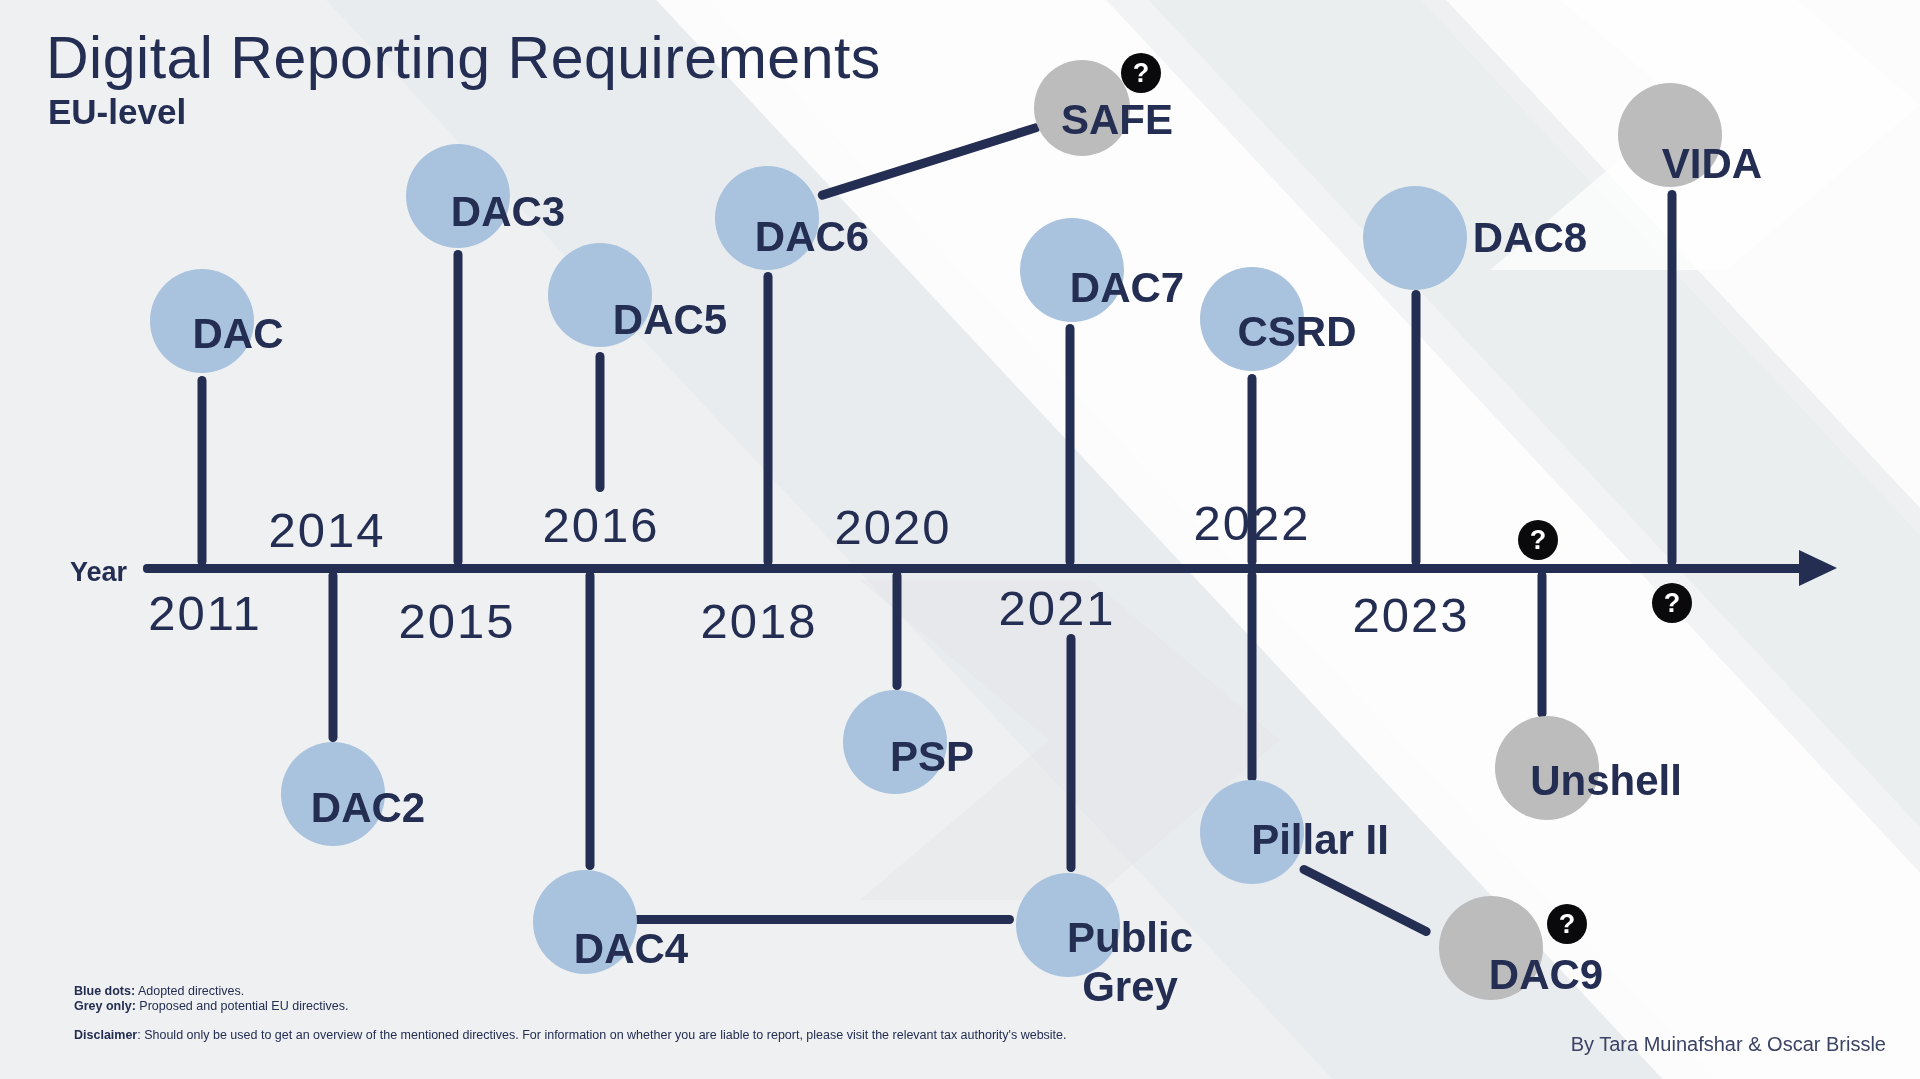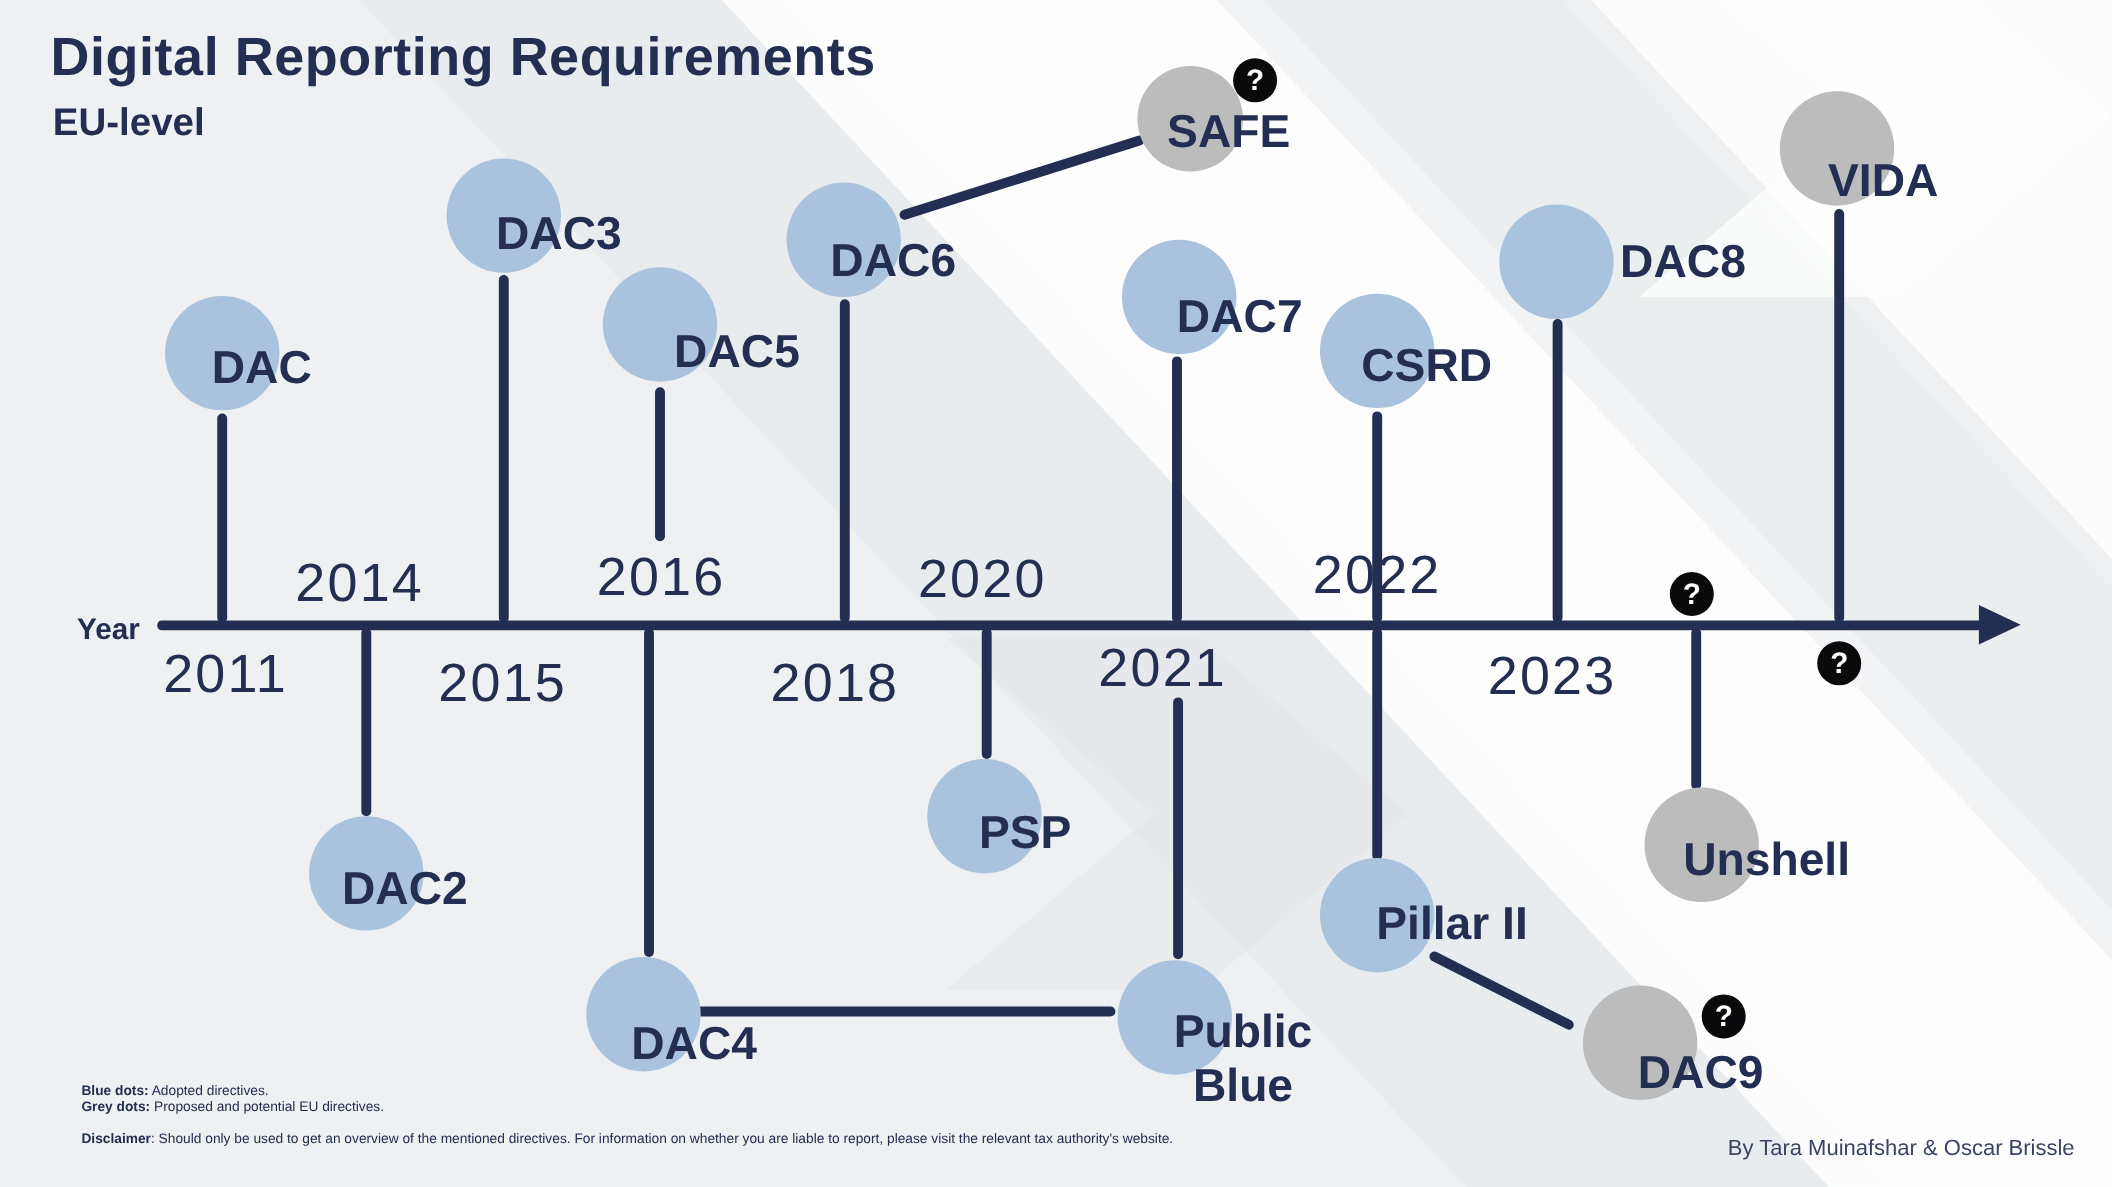--- a/index.html
+++ b/index.html
@@ -5,21 +5,21 @@
   html,body{margin:0;padding:0;}
   .canvas{
     position:relative;width:1920px;height:1079px;overflow:hidden;
     background:#eef0f1;color:#242d52;
     font-family:"Liberation Sans",sans-serif;
   }
   
   .stripe{position:absolute;top:-500px;height:3200px;transform:rotate(-43deg);transform-origin:top left;pointer-events:none;}
   .chev{position:absolute;pointer-events:none;}
   
-  .title{position:absolute;left:46px;top:24px;font-size:49px;font-weight:700;letter-spacing:.5px;}
+  .title{position:absolute;left:46px;top:24px;font-size:59px;font-weight:400;letter-spacing:.5px;}
   .subtitle{position:absolute;left:48px;top:92px;font-size:35px;font-weight:700;}
   
   .axis-line{position:absolute;left:143px;top:564px;width:1662px;height:9px;background:#242d52;border-radius:4px;}
   .axis-arrow{position:absolute;left:1799px;top:550px;width:0;height:0;
     border-left:38px solid #242d52;border-top:18px solid transparent;border-bottom:18px solid transparent;}
   .axis-label{position:absolute;left:70px;top:572px;transform:translateY(-50%);font-size:27px;font-weight:700;}
   .year{position:absolute;transform:translate(-50%,-50%);font-size:49px;font-weight:300;letter-spacing:2px;white-space:nowrap;}
   
   .stem{position:absolute;width:9px;background:#242d52;border-radius:5px;transform:translateX(-50%);}
   .connector{position:absolute;height:9px;background:#242d52;border-radius:5px;transform-origin:left center;}
@@ -122,39 +122,39 @@
 
   <div class="dot blue" style="left:585px;top:922px;"></div>
   <div class="node-label" style="left:631px;top:949px;">DAC4</div>
 
   <div class="dot blue" style="left:895px;top:742px;"></div>
   <div class="node-label" style="left:932px;top:757px;">PSP</div>
 
   <div class="dot blue" style="left:1068px;top:925px;"></div>
   <div class="node-label two-line" style="left:1130px;top:962px;">
     <div>Public</div>
-    <div>Blue</div>
+    <div>Grey</div>
   </div>
 
   <div class="dot blue" style="left:1252px;top:832px;"></div>
   <div class="node-label" style="left:1320px;top:840px;">Pillar II</div>
 
   <div class="dot grey" style="left:1491px;top:948px;"></div>
   <div class="node-label" style="left:1546px;top:975px;">DAC9</div>
 
   <div class="dot grey" style="left:1547px;top:768px;"></div>
   <div class="node-label" style="left:1606px;top:781px;">Unshell</div>
 
   <div class="badge" style="left:1141px;top:73px;">?</div>
   <div class="badge" style="left:1538px;top:540px;">?</div>
   <div class="badge" style="left:1672px;top:603px;">?</div>
   <div class="badge" style="left:1567px;top:924px;">?</div>
 
   <div class="legend">
     <div><b>Blue dots:</b><span> Adopted directives.</span></div>
-    <div><b>Grey dots:</b><span> Proposed and potential EU directives.</span></div>
+    <div><b>Grey only:</b><span> Proposed and potential EU directives.</span></div>
   </div>
   <div class="meta">
     <div><b>Disclaimer</b><span>: Should only be used to get an overview of the mentioned directives. For information on whether you are liable to report, please visit the relevant tax authority's website.</span></div>
   </div>
   <div class="credit">By Tara Muinafshar &amp; Oscar Brissle</div>
 
 </div>
 
 </body></html>

